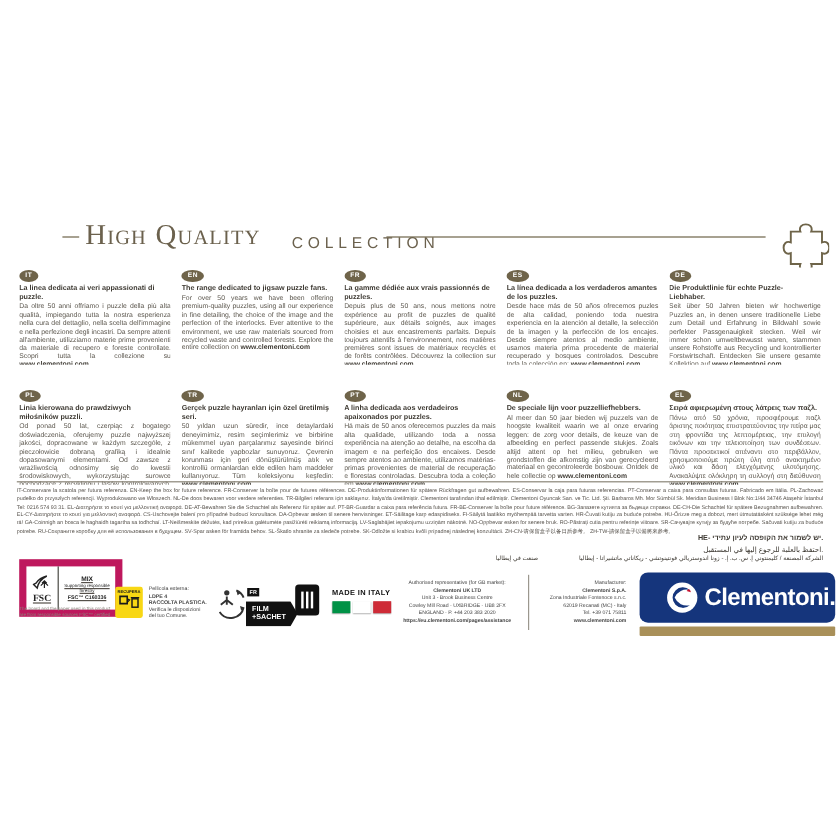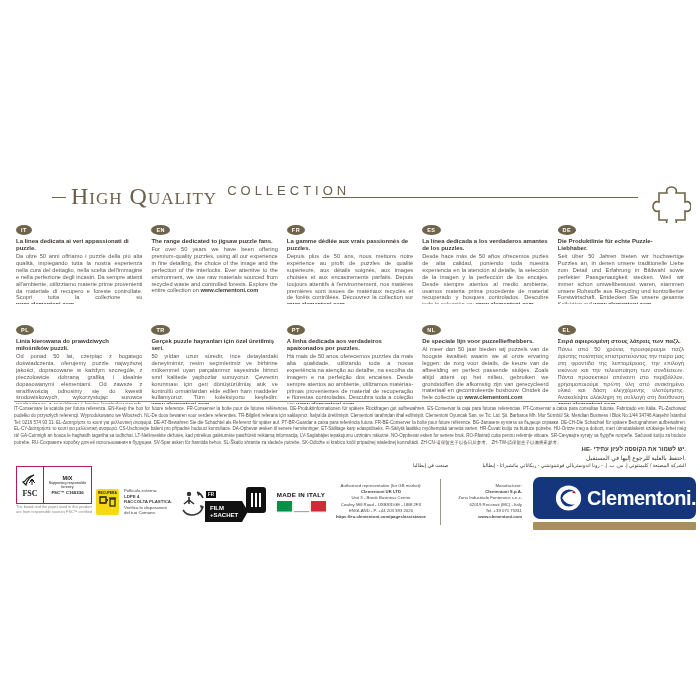--- a/index.html
+++ b/index.html
@@ -1,20 +1,20 @@
 <!DOCTYPE html>
 <html><head>
 <meta charset="utf-8">
 <style>
   html,body{margin:0;padding:0;background:#ffffff;}
   #box{position:relative;width:700px;height:700px;background:#ffffff;overflow:hidden;
        font-family:"Liberation Sans",sans-serif;color:#55504a;}
   
   .hline{position:absolute;height:1px;background:#6e6449;}
-  #title{position:absolute;left:71px;top:183px;display:flex;align-items:flex-start;gap:10px;color:#6b614d;}
+  #title{position:absolute;left:71px;top:183px;display:flex;align-items:flex-end;gap:26px;color:#6b614d;}
   #title .main{font-family:"Liberation Serif",serif;font-variant:small-caps;font-size:24px;letter-spacing:1px;}
   #title .sub{font-size:13px;font-weight:normal;letter-spacing:4px;text-transform:uppercase;}
   #puzzle-icon{position:absolute;left:645px;top:181px;}
   
   #blocks{position:absolute;left:16px;top:218px;width:668px;display:grid;
           grid-template-columns:repeat(5,1fr);column-gap:9px;row-gap:14px;}
   .block{height:86px;overflow:hidden;}
   .badge{display:inline-block;background:#6f644a;color:#fff;font-weight:bold;font-size:5.5px;
          padding:2px 5px;border-radius:50%;letter-spacing:.5px;margin-bottom:3px;}
   .bh{font-size:6px;font-weight:bold;color:#3e3a33;line-height:7px;margin-bottom:1px;}
@@ -22,22 +22,22 @@
   .bb .url{color:#3e3a33;}
   
   #divider{position:absolute;left:14px;top:401px;width:672px;height:1px;background:#8a8578;}
   #legal{position:absolute;left:14px;top:406px;width:672px;font-size:4.5px;line-height:6.8px;
          text-align:justify;color:#55504a;}
   .rtl{position:absolute;right:14px;text-align:right;color:#3e3a33;}
   #hebrew{top:446px;font-size:6px;font-weight:bold;}
   #arabic1{top:454px;font-size:6px;}
   #arabic2{top:462px;font-size:5px;display:flex;flex-direction:row-reverse;gap:34px;left:300px;right:14px;justify-content:flex-start;}
   
-  #fsc-box{position:absolute;left:16px;top:466px;width:74px;height:36px;border:1px solid #be185d;
-           display:flex;align-items:stretch;}
+  #fsc-box{position:absolute;left:16px;top:466px;width:74px;height:36px;border:6px solid #be185d;
+           display:flex;align-items:stretch;text-decoration:underline;}
   #fsc-left{width:26px;border-right:1px solid #4a4a44;display:flex;flex-direction:column;align-items:center;justify-content:center;}
   #fsc-left .fsc-word{font-family:"Liberation Serif",serif;font-weight:bold;font-size:8px;color:#222;}
   #fsc-right{flex:1;display:flex;flex-direction:column;align-items:center;justify-content:center;text-align:center;color:#222;}
   #fsc-right .mix{font-size:5.5px;font-weight:bold;}
   #fsc-right .supp{font-size:3.7px;line-height:4.4px;}
   #fsc-right .code{font-size:4.4px;font-weight:bold;margin-top:1px;}
   #fsc-note{position:absolute;left:12px;top:505px;width:84px;text-align:center;font-size:3.8px;
             line-height:4.8px;color:#8a867d;}
   #plastic-label{position:absolute;left:96px;top:489px;width:23px;height:24px;background:#f8d714;
                  border-radius:2px;display:flex;flex-direction:column;align-items:center;padding-top:2px;}

